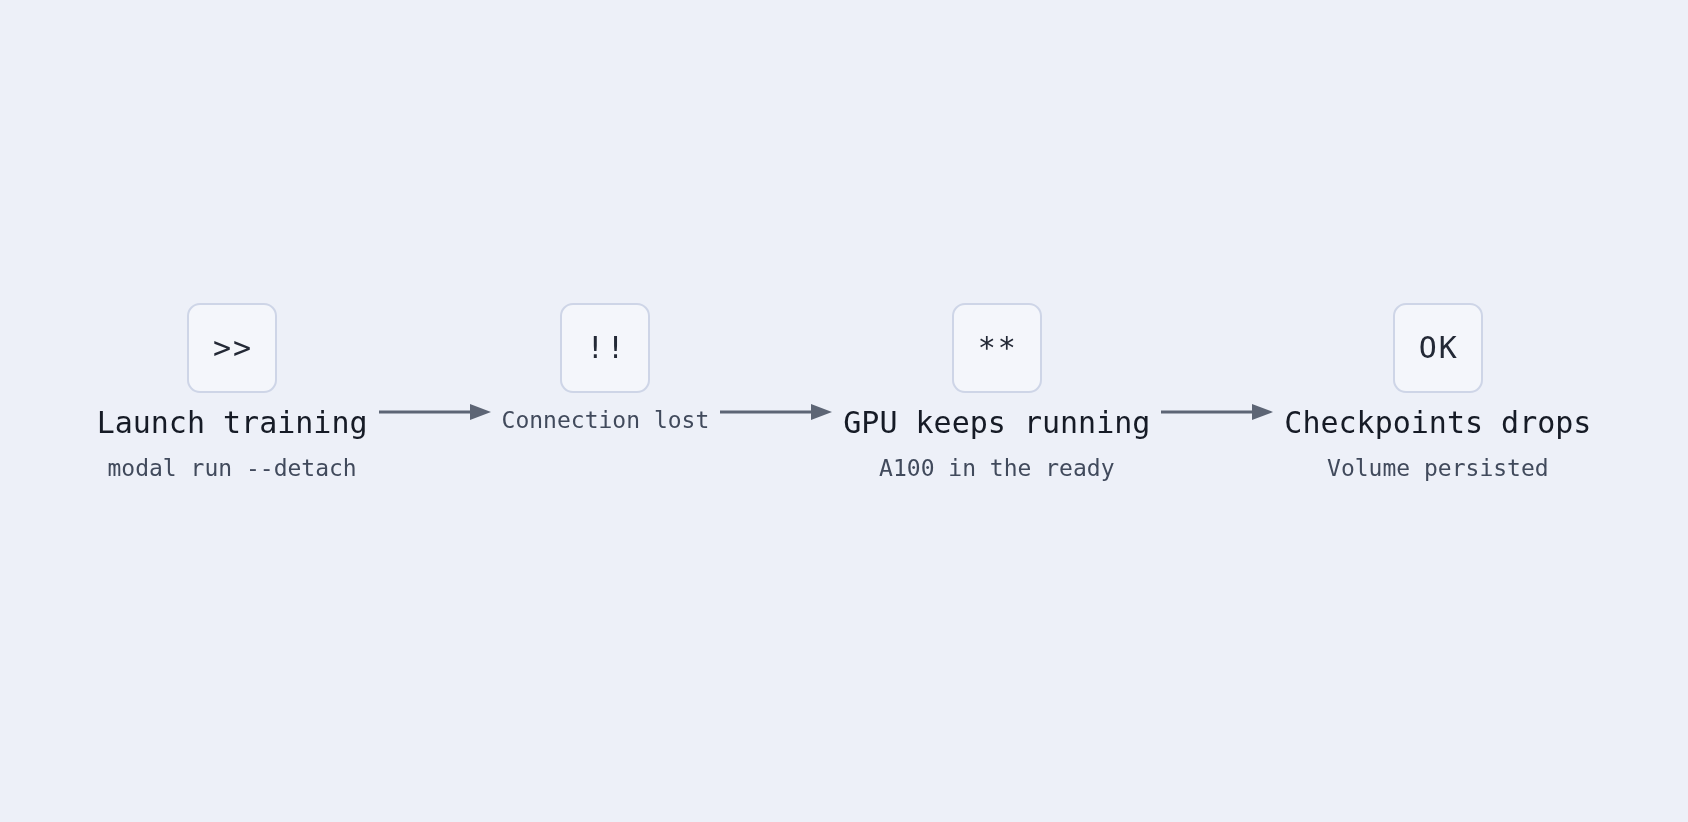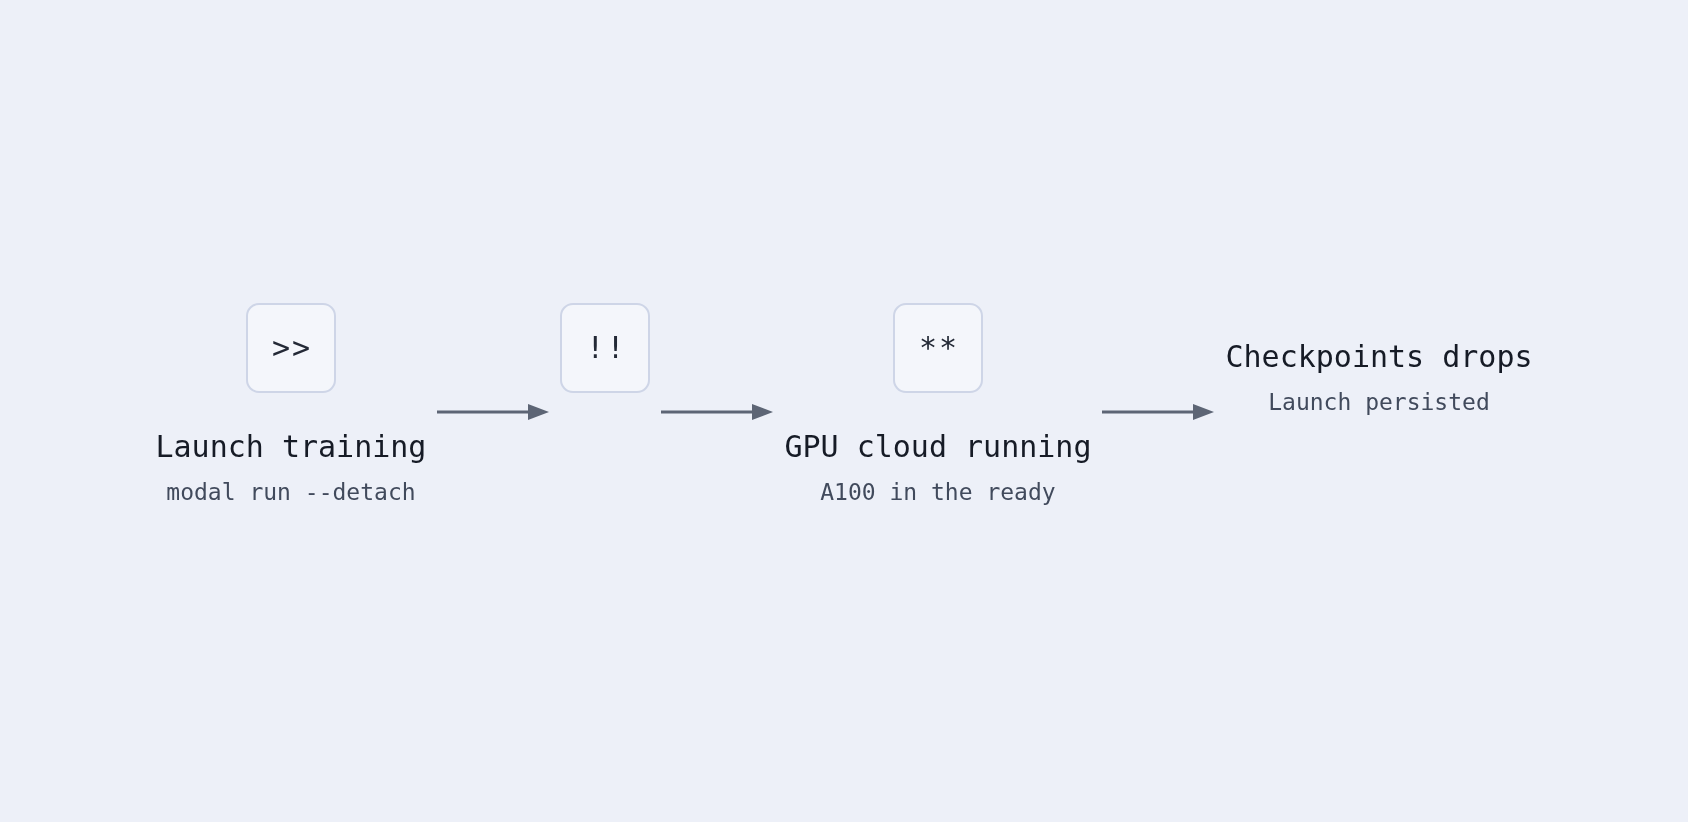--- a/index.html
+++ b/index.html
@@ -49,21 +49,21 @@
     justify-content: center;
   }
   .icon-glyph {
     font-size: 30px;
     letter-spacing: 2px;
     color: var(--icon-color, #232936);
     line-height: 1;
     transform: translateX(1px);
   }
   .step-title {
-    margin-top: 36px;
+    margin-top: 12px;
     font-size: 30px;
     line-height: 1.2;
     color: var(--title-color, #161b26);
     white-space: nowrap;
   }
   .step-subtitle {
     margin-top: 14px;
     font-size: 23px;
     line-height: 1.2;
     color: var(--subtitle-color, #414a5c);
@@ -95,43 +95,47 @@
       <svg width="112" height="20" viewBox="0 0 112 20">
         <line x1="0" y1="10" x2="93" y2="10" stroke="#5d6575" stroke-width="3"></line>
         <polygon points="91,2 112,10 91,18" fill="#5d6575"></polygon>
       </svg>
     </div>
 
     <div class="step">
       <div class="icon-box">
         <span class="icon-glyph">!!</span>
       </div>
+      <div class="step-subtitle">Connection lost</div>
     </div>
 
     <div class="flow-arrow">
       <svg width="112" height="20" viewBox="0 0 112 20">
         <line x1="0" y1="10" x2="93" y2="10" stroke="#5d6575" stroke-width="3"></line>
         <polygon points="91,2 112,10 91,18" fill="#5d6575"></polygon>
       </svg>
     </div>
 
     <div class="step">
       <div class="icon-box">
         <span class="icon-glyph">**</span>
       </div>
-      <div class="step-title">GPU cloud running</div>
+      <div class="step-title">GPU keeps running</div>
       <div class="step-subtitle">A100 in the ready</div>
     </div>
 
     <div class="flow-arrow">
       <svg width="112" height="20" viewBox="0 0 112 20">
         <line x1="0" y1="10" x2="93" y2="10" stroke="#5d6575" stroke-width="3"></line>
         <polygon points="91,2 112,10 91,18" fill="#5d6575"></polygon>
       </svg>
     </div>
 
     <div class="step">
+      <div class="icon-box">
+        <span class="icon-glyph">OK</span>
+      </div>
       <div class="step-title">Checkpoints drops</div>
-      <div class="step-subtitle">Launch persisted</div>
+      <div class="step-subtitle">Volume persisted</div>
     </div>
 
   </div>
 </div>
 
 </body></html>

